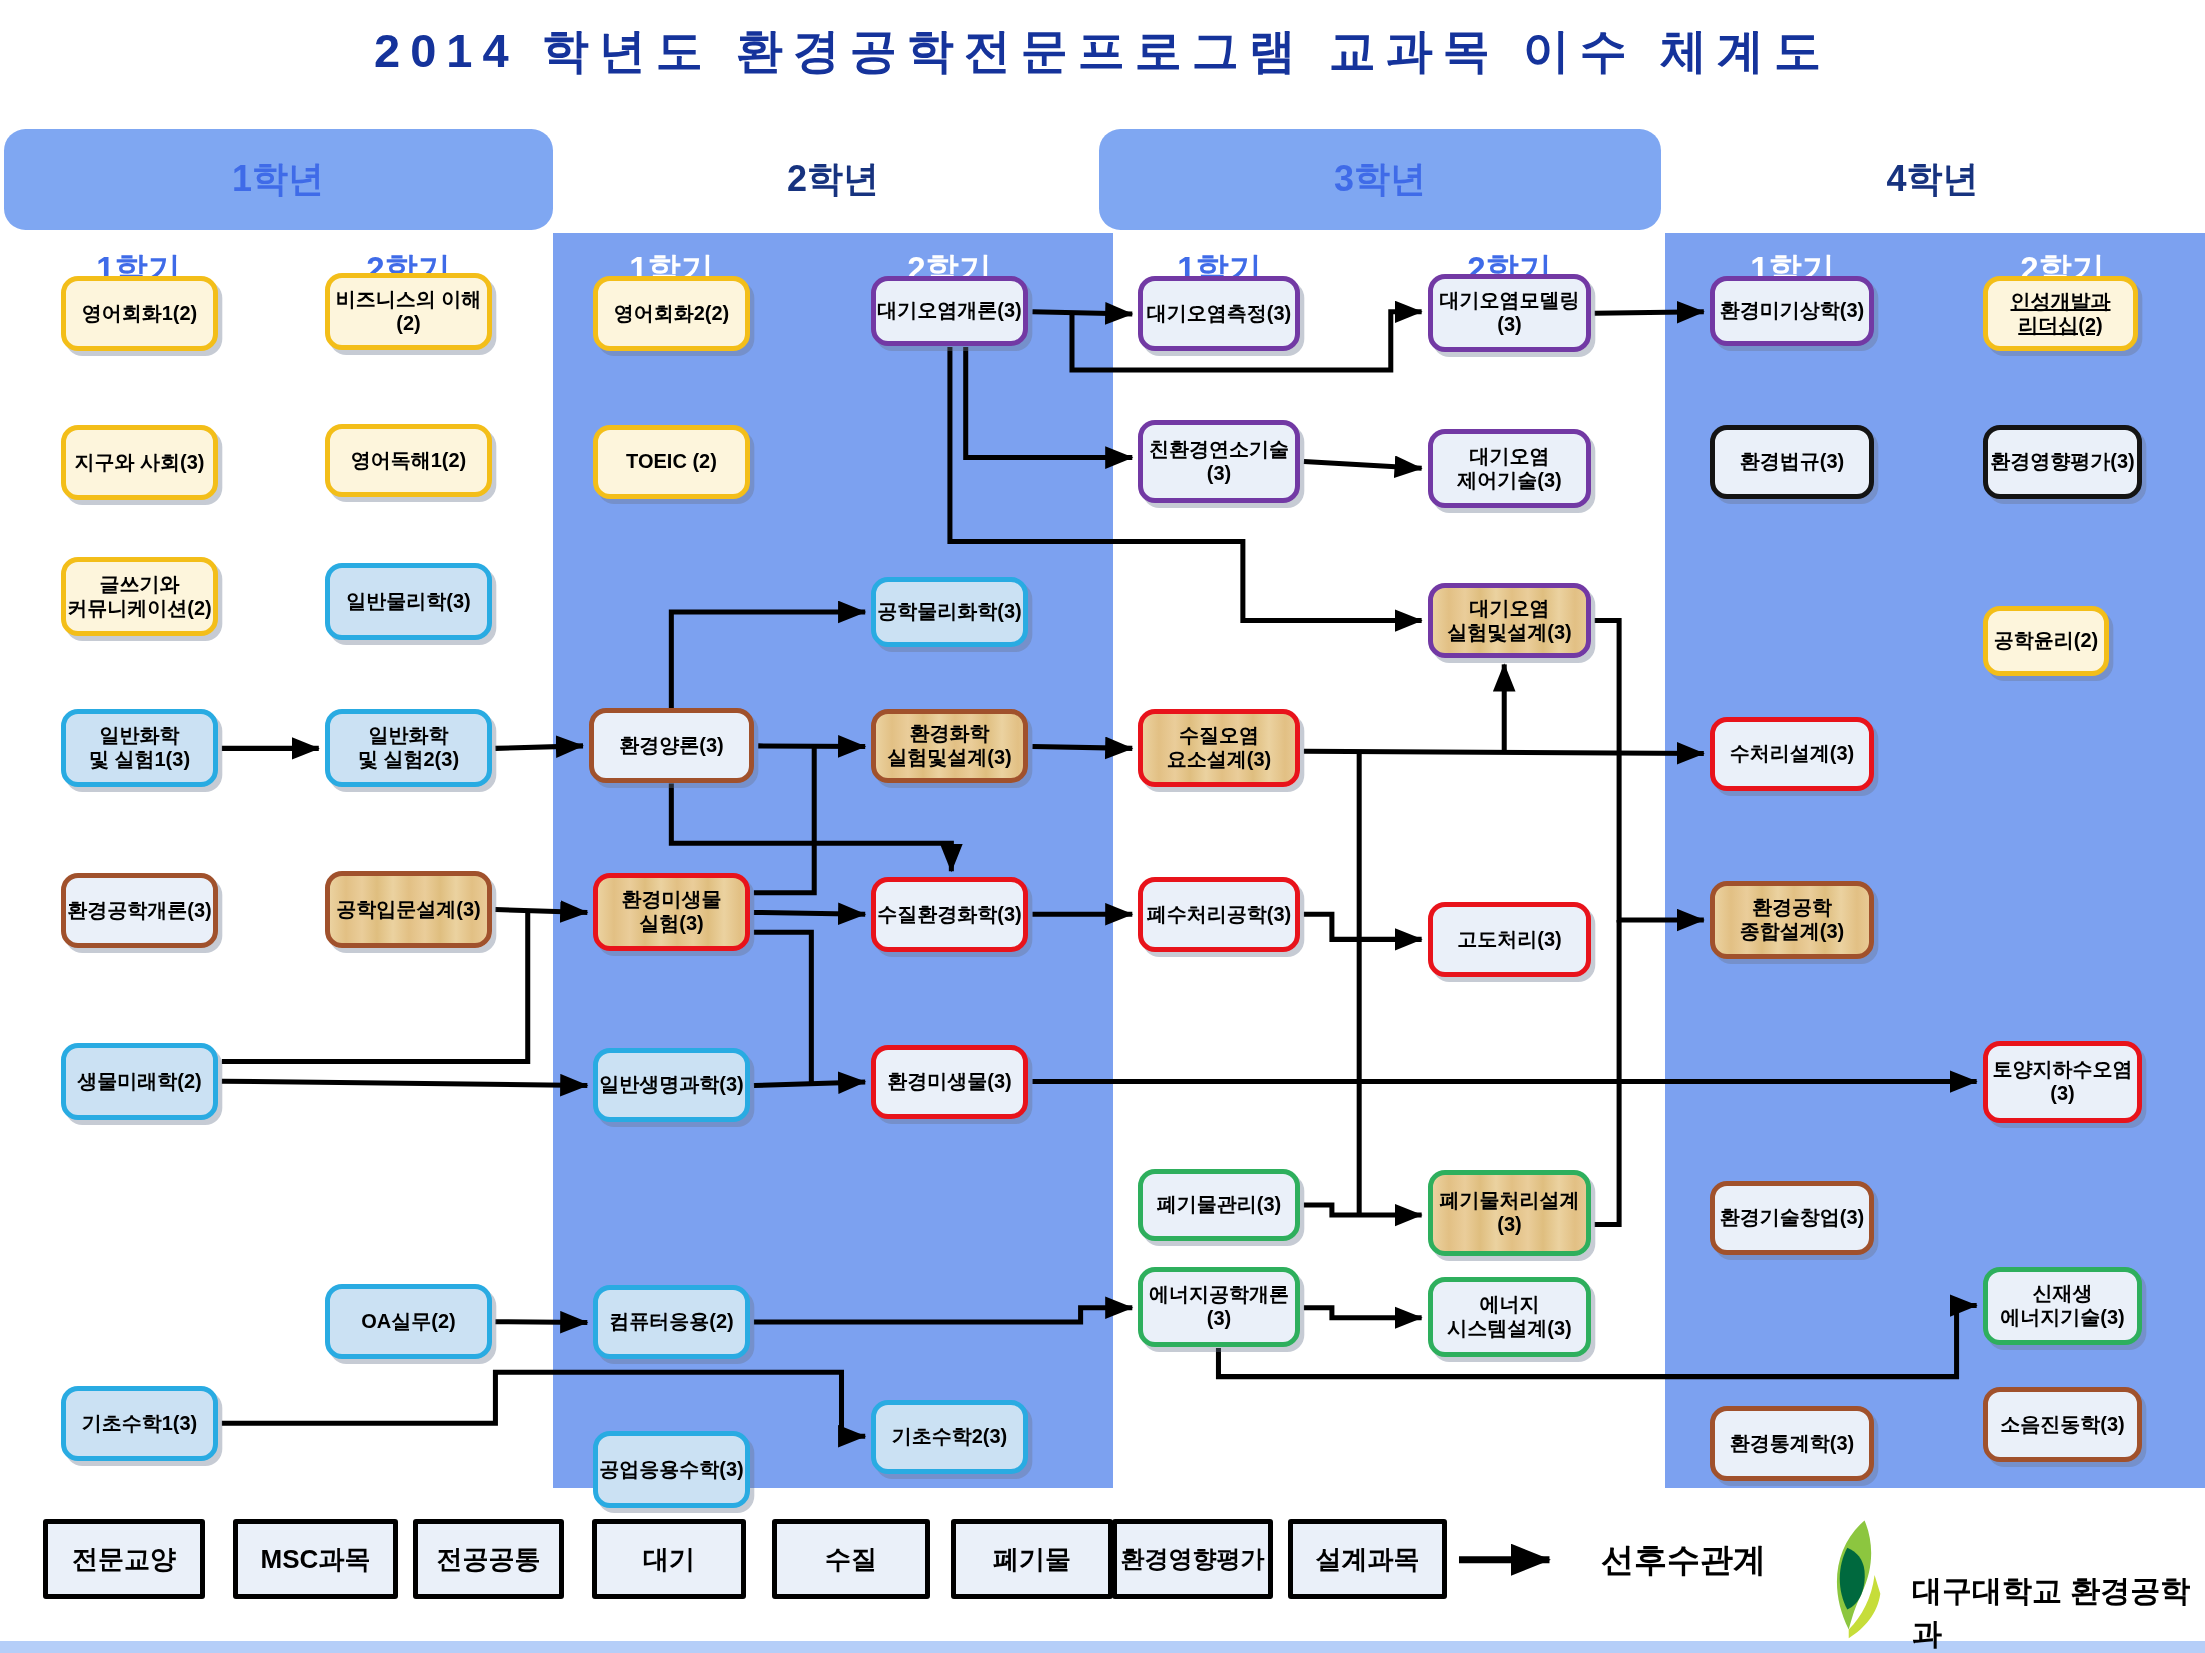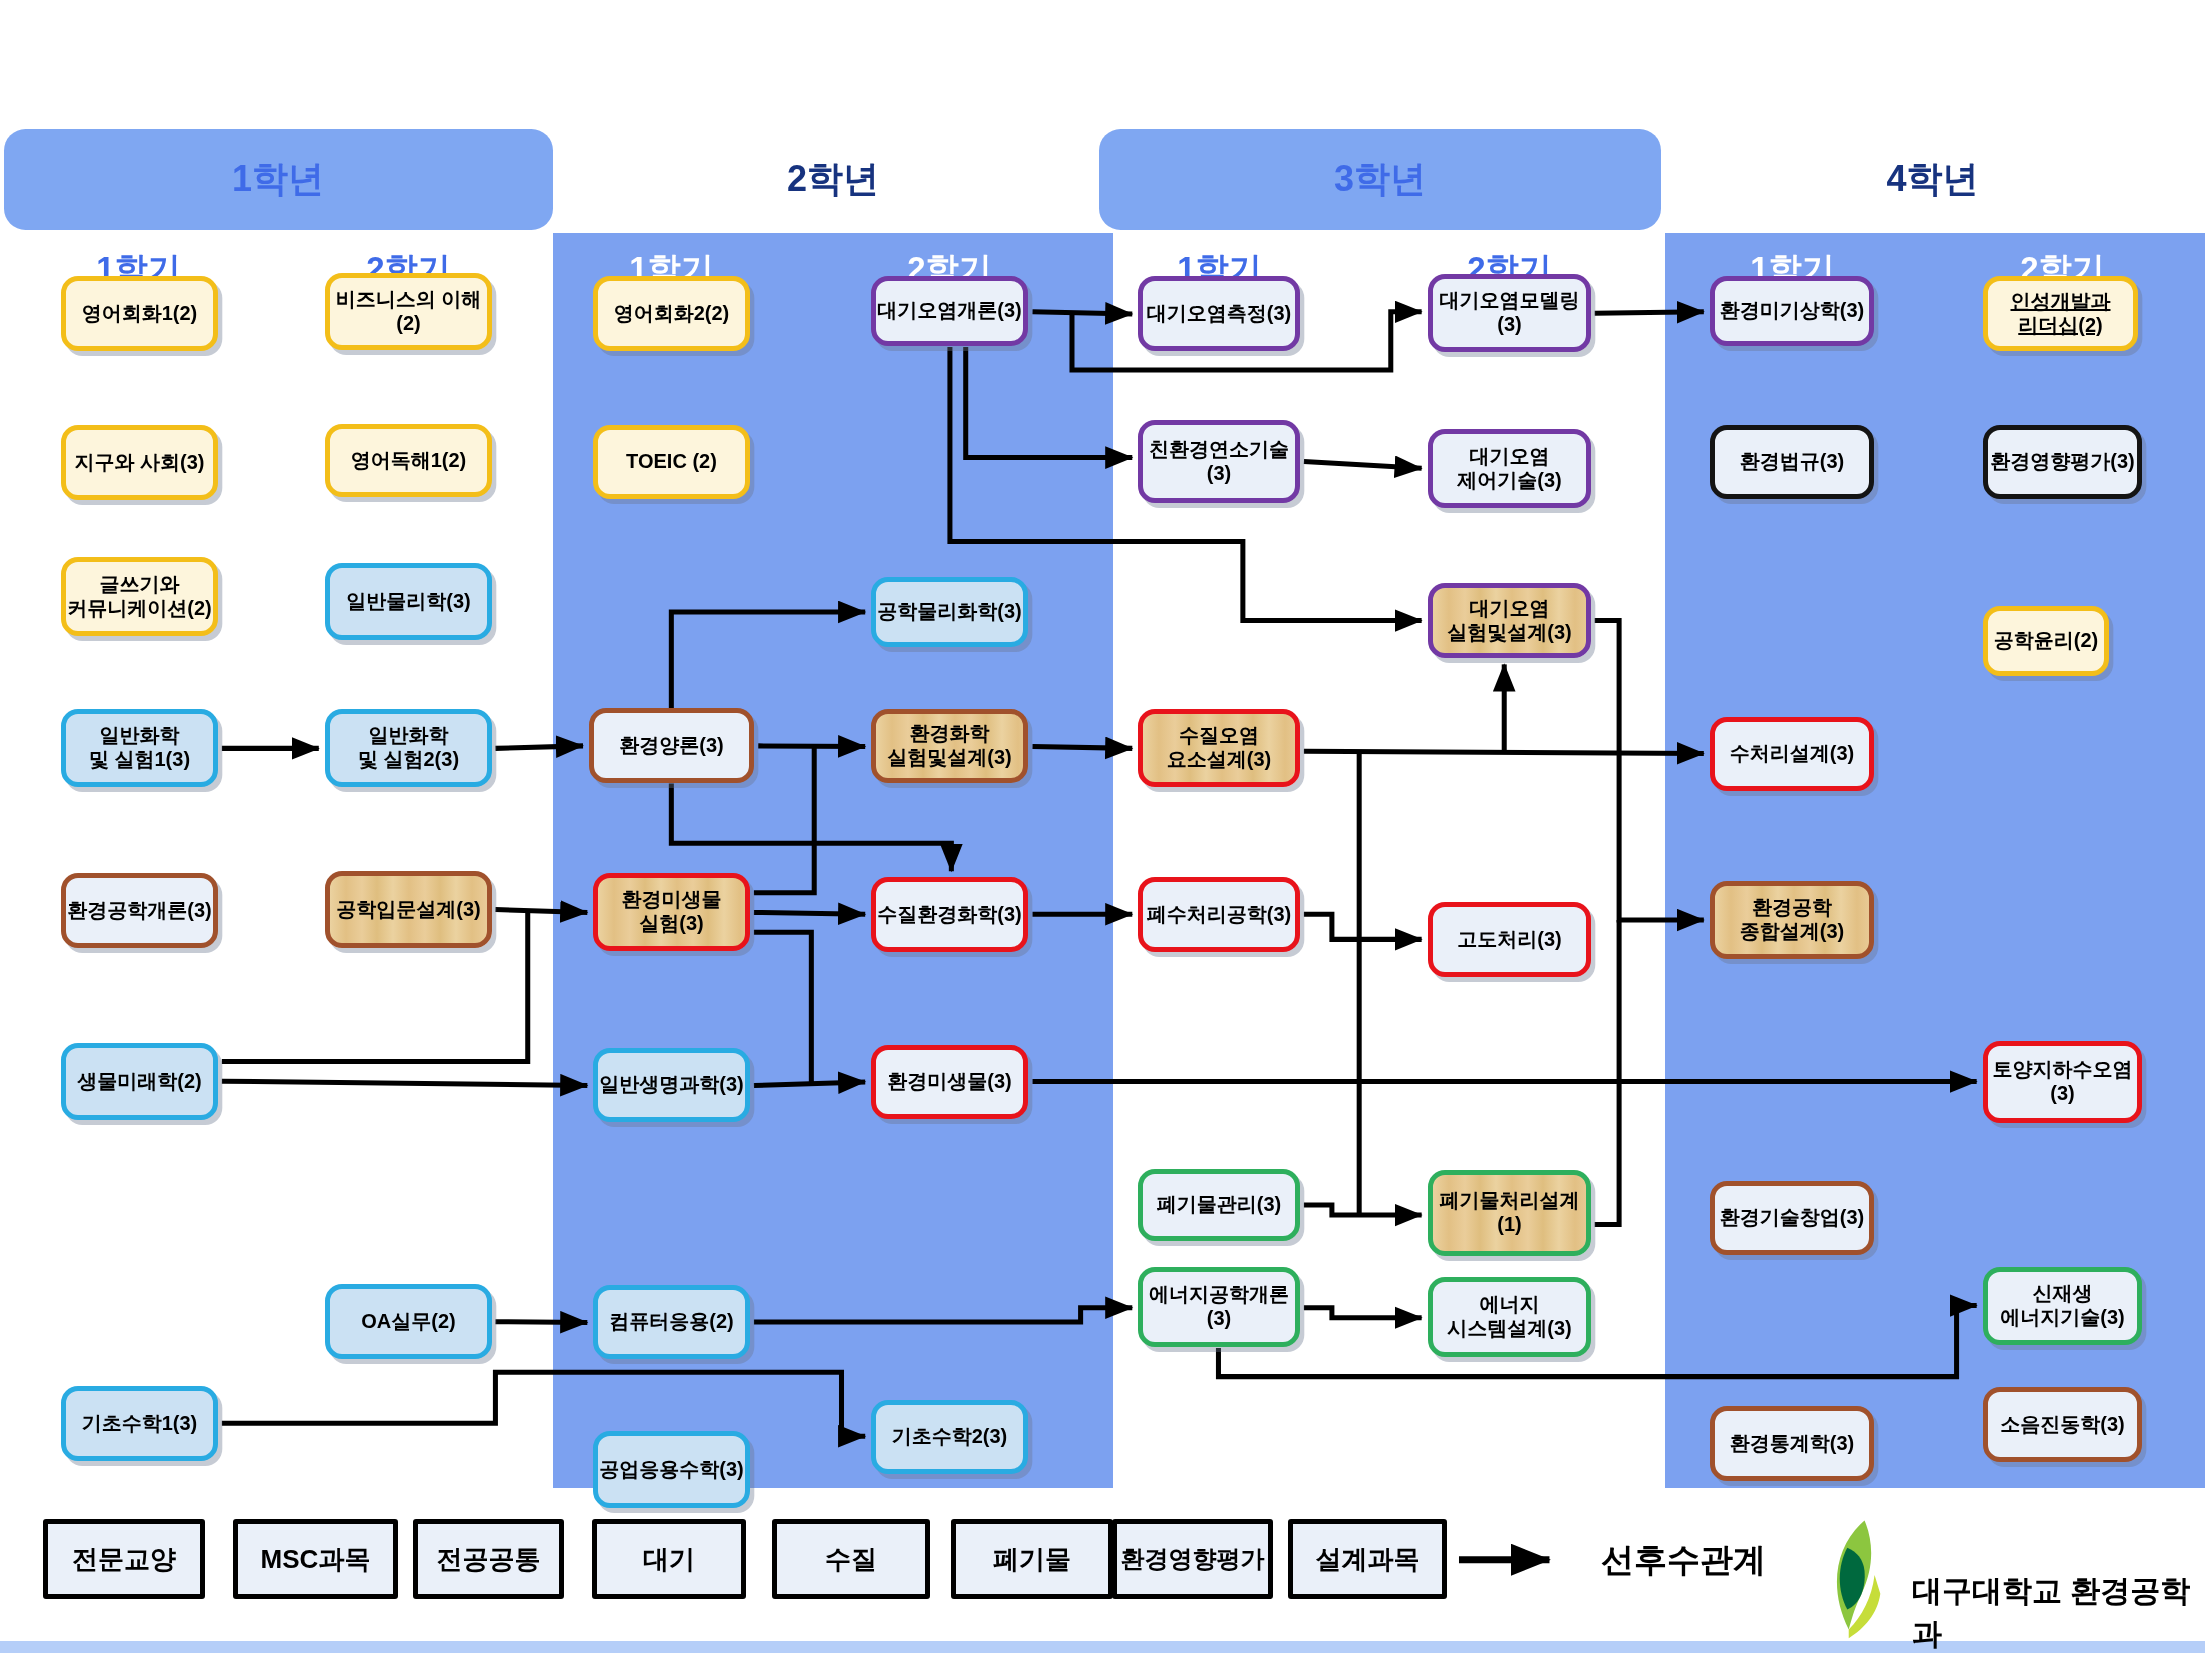--- a/index.html
+++ b/index.html
@@ -44,20 +44,21 @@
 </style>
 </head>
 <body>
 
 <div class="stage">
   <div class="bottomstrip"></div>
   <div id="colbands">
       <div class="colband" style="left: 553px; width: 560px;"></div>
       <div class="colband" style="left: 1665px; width: 541px;"></div>
     </div>
+  <div class="title">2014 학년도 환경공학전문프로그램 교과목 이수 체계도</div>
   <div id="yearbands">
       <div class="yearband filled" style="left: 3.6px; width: 549px;">1학년</div>
       <div class="yearband plain" style="left: 553px; width: 560px;">2학년</div>
       <div class="yearband filled" style="left: 1099px; width: 562px;">3학년</div>
       <div class="yearband plain" style="left: 1660px; width: 545px;">4학년</div>
     </div>
   <div id="semrow">
       <div class="sem on-white" style="left: 138px;">1학기</div>
       <div class="sem on-white" style="left: 408px;">2학기</div>
       <div class="sem on-blue" style="left: 671px;">1학기</div>
@@ -152,21 +153,21 @@
       <div class="node cat-waste" style="left: 1138px; top: 1267px; width: 162px; height: 80px;">에너지공학개론
 (3)</div>
       <div class="node cat-air" style="left: 1428px; top: 274px; width: 163px; height: 78px;">대기오염모델링
 (3)</div>
       <div class="node cat-air" style="left: 1428px; top: 429px; width: 163px; height: 79px;">대기오염
 제어기술(3)</div>
       <div class="node cat-air design" style="left: 1428px; top: 583px; width: 163px; height: 75px;">대기오염
 실험및설계(3)</div>
       <div class="node cat-water" style="left: 1428px; top: 902px; width: 163px; height: 75px;">고도처리(3)</div>
       <div class="node cat-waste design" style="left: 1428px; top: 1170px; width: 163px; height: 86px;">폐기물처리설계
-(1)</div>
+(3)</div>
       <div class="node cat-waste" style="left: 1428px; top: 1277px; width: 163px; height: 80px;">에너지
 시스템설계(3)</div>
       <div class="node cat-air" style="left: 1710px; top: 276px; width: 164px; height: 70px;">환경미기상학(3)</div>
       <div class="node cat-eia" style="left: 1710px; top: 425px; width: 164px; height: 74px;">환경법규(3)</div>
       <div class="node cat-water" style="left: 1710px; top: 717px; width: 164px; height: 74px;">수처리설계(3)</div>
       <div class="node cat-major design" style="left: 1710px; top: 881px; width: 164px; height: 78px;">환경공학
 종합설계(3)</div>
       <div class="node cat-major" style="left: 1710px; top: 1181px; width: 164px; height: 74px;">환경기술창업(3)</div>
       <div class="node cat-major" style="left: 1710px; top: 1406px; width: 164px; height: 75px;">환경통계학(3)</div>
       <div class="node cat-liberal" style="left: 1983px; top: 276px; width: 155px; height: 75px; text-decoration: underline;">인성개발과

